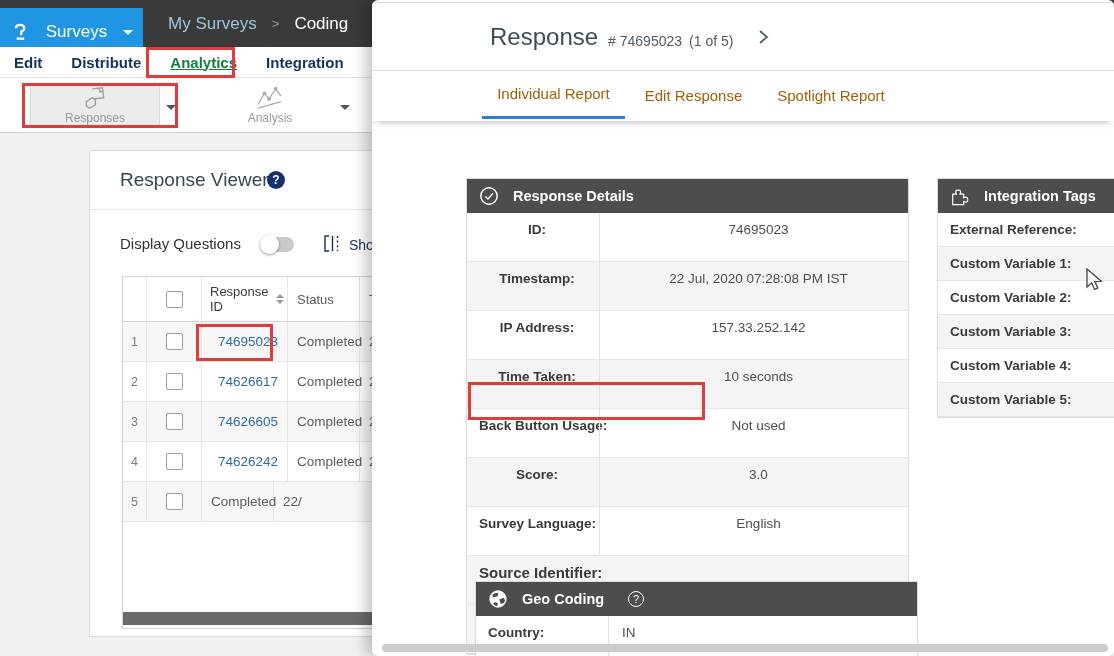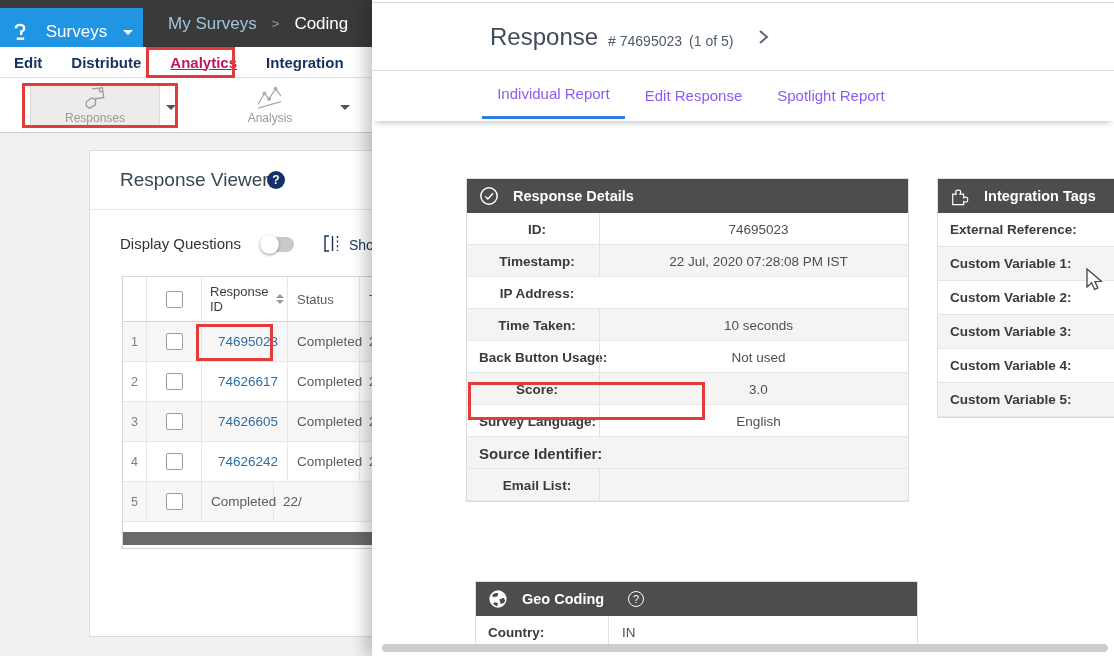--- a/index.html
+++ b/index.html
@@ -12,21 +12,21 @@
   .brand .app { font-size:17px; }
   .caret-w { width:0; height:0; border-left:5px solid transparent; border-right:5px solid transparent; border-top:5px solid #fff; margin-top:2px; }
   .crumbs { position:absolute; left:168px; top:0; height:47px; display:flex; align-items:center; gap:15px; font-size:17px; }
   .crumb-parent { color:#9ec5da; }
   .crumb-sep { color:#9a9a9a; font-size:13px; }
   .crumb-current { color:#fff; }
 
   
   .navrow { position:absolute; top:47px; left:0; width:100%; height:31px; background:#fff; border-bottom:1px solid #e2e2e2; display:flex; align-items:center; padding-left:14px; gap:29px; font-size:15px; font-weight:700; color:#16325c; z-index:1; }
   .nav-item { cursor:pointer; }
-  .nav-item.active { color:#be185d; text-decoration:underline; }
+  .nav-item.active { color:#15803d; text-decoration:underline; }
 
   
   .toolbar { position:absolute; top:78px; left:0; width:100%; height:55px; background:#fff; border-bottom:1px solid #cfcfcf; z-index:1; }
   .tool-btn { position:absolute; top:5px; width:130px; height:45px; display:flex; flex-direction:column; align-items:center; justify-content:center; gap:1px; cursor:pointer; }
   .tool-btn .tlabel { font-size:12px; color:#9a9a9a; }
   .btn-responses { left:30px; background:#ececec; border:1px solid #d8d8d8; }
   .btn-analysis { left:205px; background:#fff; }
   .tool-caret { position:absolute; top:27px; width:0; height:0; border-left:5px solid transparent; border-right:5px solid transparent; border-top:5px solid #555; cursor:pointer; }
   .caret-responses { left:166px; }
   .caret-analysis { left:340px; }
@@ -36,21 +36,21 @@
   .viewer-title { position:absolute; left:30px; top:18px; font-size:19px; color:#37474f; }
   .help-badge { position:absolute; left:177px; top:20px; width:18px; height:18px; border-radius:50%; background:#14316b; color:#fff; font-size:12px; font-weight:700; display:flex; align-items:center; justify-content:center; cursor:pointer; }
   .viewer-divider { position:absolute; left:0; top:58px; width:100%; border-top:1px solid #e5e5e5; }
   .dq-label { position:absolute; left:30px; top:84px; font-size:15px; color:#333; }
   .toggle { position:absolute; left:170px; top:86px; width:34px; height:15px; background:#c9c9c9; border-radius:8px; cursor:pointer; }
   .toggle-knob { position:absolute; left:0; top:-2px; width:19px; height:19px; background:#fff; border-radius:50%; box-shadow:0 1px 3px rgba(0,0,0,.4); }
   .showhide-icon { position:absolute; left:233px; top:83px; cursor:pointer; }
   .showhide-label { position:absolute; left:259px; top:86px; font-size:14px; color:#16325c; white-space:nowrap; cursor:pointer; }
 
   
-  .rtable { position:absolute; left:32px; top:125px; width:340px; height:273px; border:1px solid #d4d4d4; background:#fff; }
+  .rtable { position:absolute; left:32px; top:125px; width:340px; height:353px; border:1px solid #d4d4d4; background:#fff; }
   .rt-head { display:flex; height:45px; border-bottom:1px solid #d4d4d4; font-size:13px; color:#3c3c3c; }
   .rt-row { display:flex; height:40px; border-bottom:1px solid #e6e6e6; font-size:13.5px; }
   .rt-row.alt { background:#f7f7f7; }
   .c-num { width:24px; border-right:1px solid #e6e6e6; display:flex; align-items:center; justify-content:center; color:#7d7d7d; font-size:12.5px; }
   .c-cb { width:55px; border-right:1px solid #e6e6e6; display:flex; align-items:center; justify-content:center; }
   .c-id { width:86px; border-right:1px solid #e6e6e6; display:flex; align-items:center; justify-content:flex-end; padding-right:9px; }
   .c-status { width:72px; border-right:1px solid #e6e6e6; display:flex; align-items:center; padding-left:9px; color:#5c5c5c; }
   .c-time { flex:1; display:flex; align-items:center; padding-left:9px; color:#5c5c5c; overflow:hidden; }
   .rt-head .c-id { justify-content:flex-start; padding-left:8px; }
   .checkbox { width:17px; height:17px; border:1px solid #9e9e9e; border-radius:2px; background:#fff; cursor:pointer; }
@@ -62,44 +62,44 @@
   .rt-scroll { position:absolute; left:0; bottom:3px; width:100%; height:13px; background:#6a6a6a; cursor:pointer; }
 
   
   .ann { position:absolute; border:3px solid #e23b3b; pointer-events:none; }
   .ann-analytics { left:146px; top:47px; width:89px; height:31px; z-index:6; }
   .ann-responses { left:22px; top:83px; width:156px; height:45px; z-index:6; }
   .ann-id { left:196px; top:324px; width:77px; height:37px; z-index:6; }
   .ann-score { left:96px; top:382px; width:237px; height:38px; z-index:6; }
 
   
-  .overlay { position:absolute; left:372px; top:0; width:742px; height:656px; background:#fff; box-shadow:-7px 0 14px rgba(0,0,0,.22); z-index:10; overflow:hidden; }
+  .overlay { position:absolute; left:372px; top:0; width:742px; height:656px; background:#fff; box-shadow:-7px 0 14px rgba(0,0,0,.22); z-index:10; overflow:hidden;border-radius:6px; }
   .overlay::before { content:""; position:absolute; top:2px; left:0; width:100%; height:1px; background:#d9d9d9; }
   .ov-header { position:absolute; top:3px; left:0; width:100%; height:68px; background:#fff; border-bottom:1px solid #dcdcdc; }
   .ov-title-wrap { position:absolute; left:118px; top:0; height:68px; display:flex; align-items:center; }
   .ov-title { font-size:24px; color:#3e4b59; }
   .ov-ref { font-size:14px; color:#4e5b68; margin-left:10px; margin-top:8px; }
   .ov-count { font-size:14px; color:#4e5b68; margin-left:7px; margin-top:8px; }
   .ov-chevron { position:absolute; left:384px; top:26px; cursor:pointer; }
 
   .tabbar { position:absolute; top:71px; left:0; width:100%; height:50px; background:#fff; box-shadow:0 5px 7px -4px rgba(0,0,0,.28); }
-  .tab { position:absolute; top:0; height:48px; display:flex; align-items:center; justify-content:center; font-size:15px; color:#8b5cf6; cursor:pointer; }
+  .tab { position:absolute; top:0; height:48px; display:flex; align-items:center; justify-content:center; font-size:15px; color:#a16207; cursor:pointer; }
   .tab-1 { left:110px; width:143px; }
   .tab-2 { left:264px; width:115px; }
   .tab-3 { left:395px; width:128px; }
   .tab.active { border-bottom:3px solid #2b7de2; }
 
   .section-card { position:absolute; background:#fff; border:1px solid #dcdcdc; }
   .card-details { left:94px; top:178px; width:443px;text-align:center; }
   .card-geo { left:103px; top:581px; width:443px; }
   .card-tags { left:565px; top:178px; width:420px; }
   .sec-head { height:34px; background:#4d4d4d; color:#fff; display:flex; align-items:center; padding-left:12px; gap:14px; font-size:14.5px; font-weight:700; }
   .geo-help { width:16px; height:16px; border:1px solid #fff; border-radius:50%; font-size:11px; font-weight:400; display:flex; align-items:center; justify-content:center; margin-left:10px; cursor:pointer; }
 
-  .drow { display:flex; height:32px; border-bottom:1px solid #e6e6e6; font-size:13.5px; background:#fff; }
+  .drow { display:flex; height:49px; border-bottom:1px solid #e6e6e6; font-size:13.5px; background:#fff; }
   .drow.alt { background:#f4f4f4; }
   .dlabel { width:132px; padding:9px 4px 0 12px; font-weight:700; color:#3a3a3a; white-space:nowrap; }
   .dvalue { flex:1; border-left:1px solid #e2e2e2; padding:9px 4px 0 13px; color:#4f4f4f; white-space:nowrap; }
   .drow.full .dlabel { width:auto; font-size:15px; padding-top:8px; }
   .trow { height:34px; display:flex; align-items:center; padding-left:12px; border-bottom:1px solid #e6e6e6; font-weight:700; font-size:13.5px; color:#3a3a3a; background:#fff; }
   .trow.alt { background:#f4f4f4; }
 
   .ov-scroll { position:absolute; left:10px; bottom:4px; width:726px; height:8px; border-radius:4px; background:#cdcdcd; z-index:20; cursor:pointer; }
 
   .cursor { position:absolute; left:1085px; top:268px; z-index:40; pointer-events:none; }
@@ -283,20 +283,21 @@
       <div class="drow">
         <div class="dlabel">ID:</div>
         <div class="dvalue">74695023</div>
       </div>
       <div class="drow alt">
         <div class="dlabel">Timestamp:</div>
         <div class="dvalue">22 Jul, 2020 07:28:08 PM IST</div>
       </div>
       <div class="drow">
         <div class="dlabel">IP Address:</div>
+        <div class="dvalue">157.33.252.142</div>
       </div>
       <div class="drow alt">
         <div class="dlabel">Time Taken:</div>
         <div class="dvalue">10 seconds</div>
       </div>
       <div class="drow">
         <div class="dlabel">Back Button Usage:</div>
         <div class="dvalue">Not used</div>
       </div>
       <div class="drow alt">

